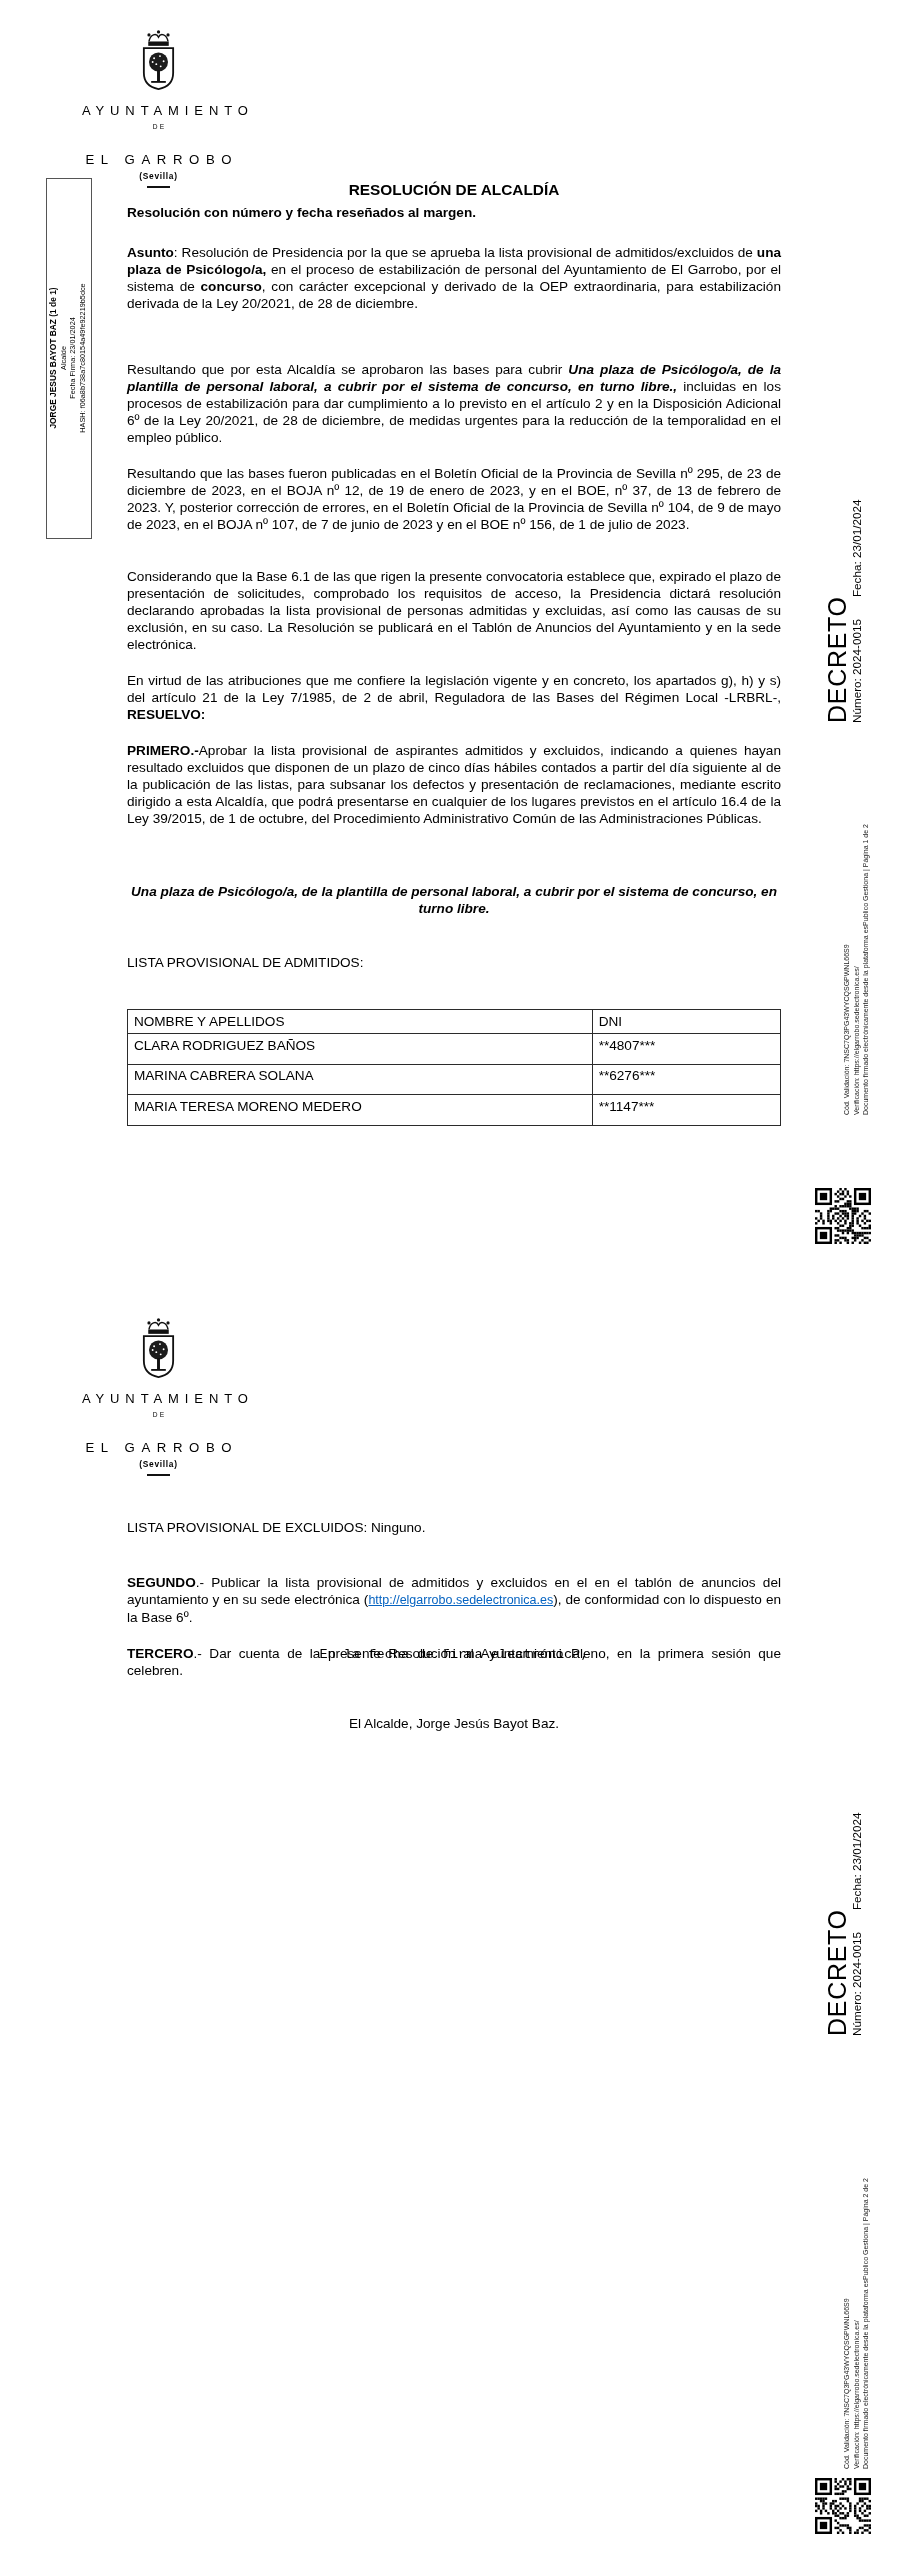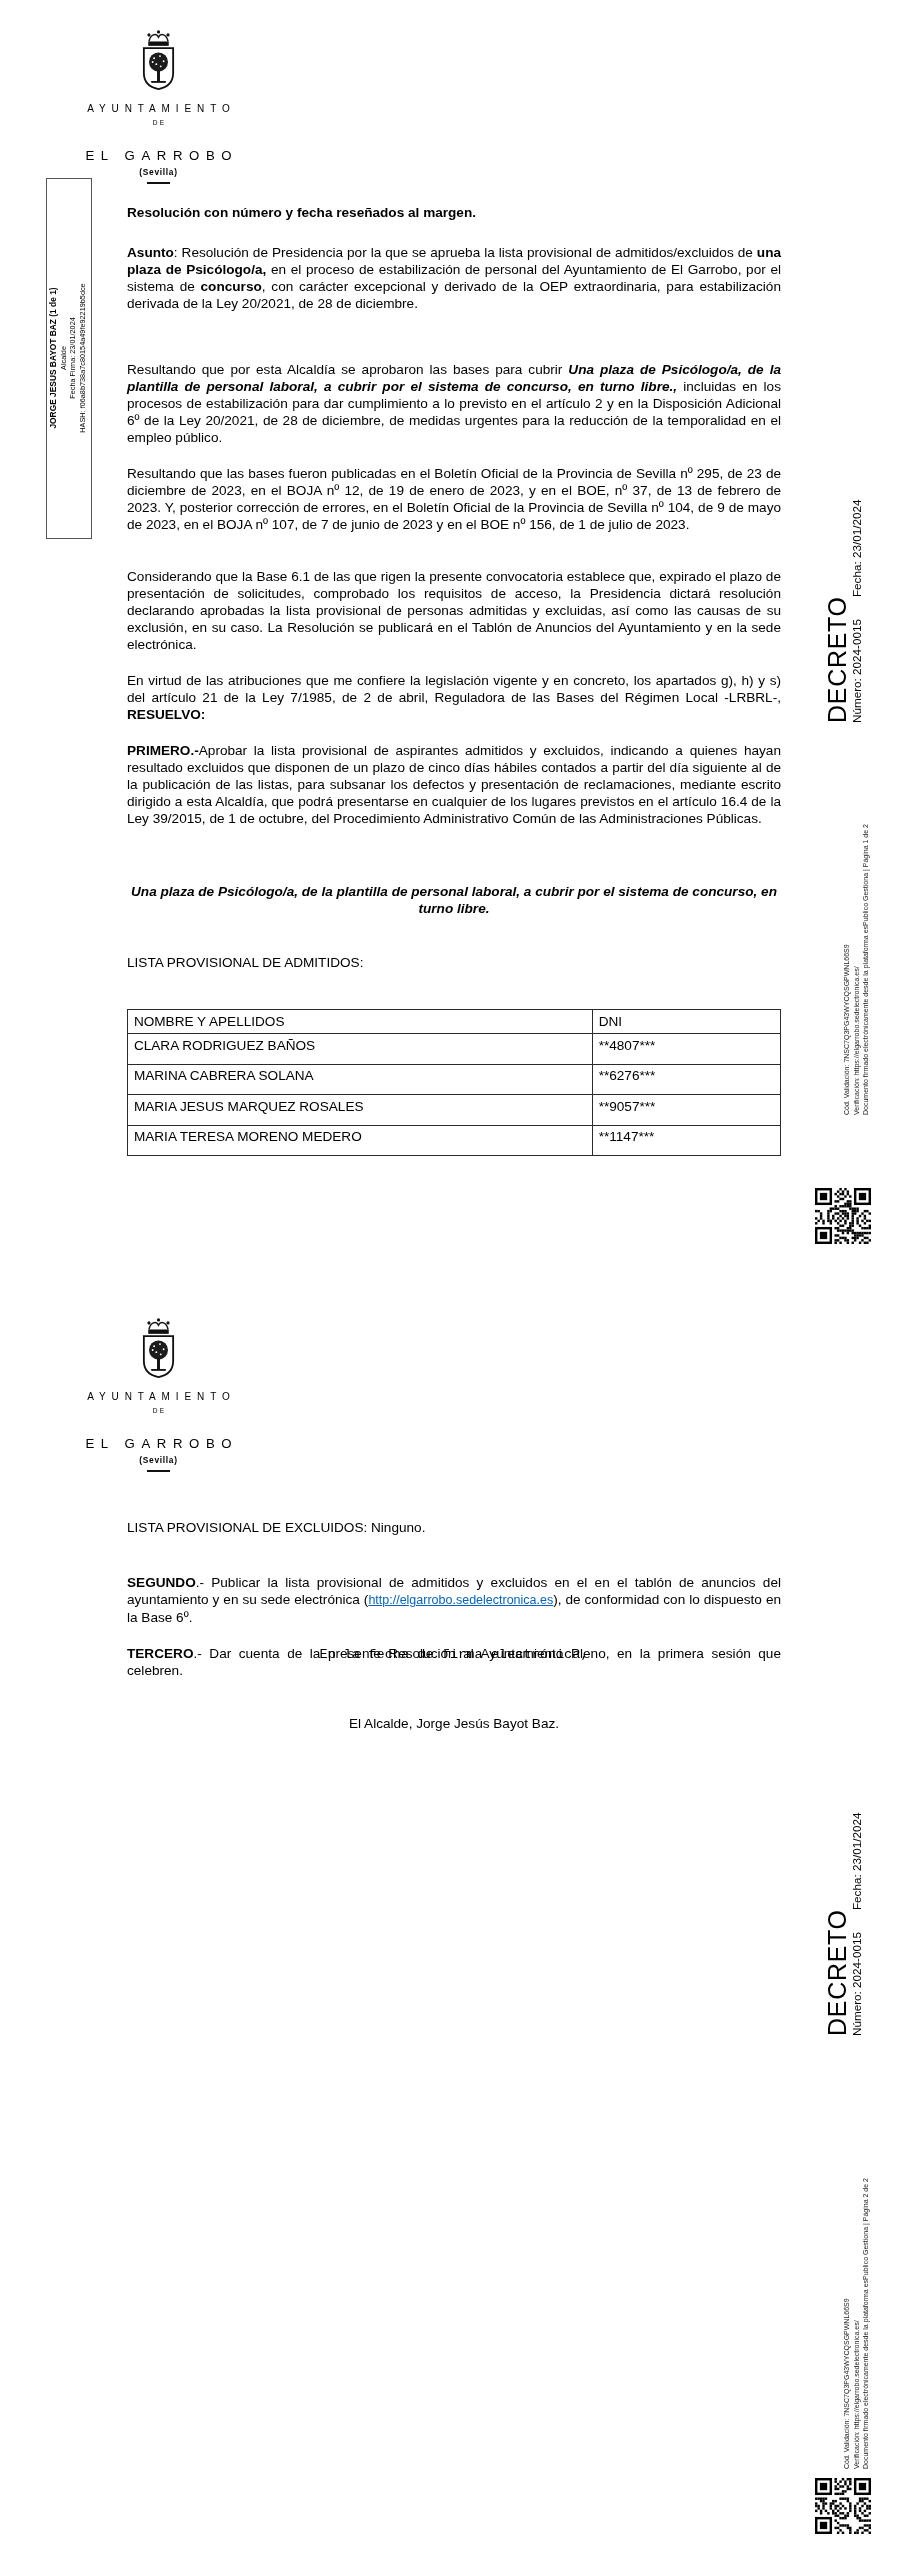--- a/index.html
+++ b/index.html
@@ -9,21 +9,21 @@
   
   .col{left:127px;width:654px;}
   .para{font-size:13.6px;line-height:17px;text-align:justify;}
   .center{text-align:center;}
   .doc-title{font-size:15.4px;font-weight:bold;text-align:center;}
   .note{font-size:13.6px;font-weight:bold;}
   .plaza{font-size:13.6px;font-weight:bold;font-style:italic;line-height:17px;text-align:center;}
   .label-line{font-size:13.6px;}
   
   .logo{width:165px;text-align:center;}
-  .logo .l1{font-size:10px;letter-spacing:5.9px;margin-top:8.8px;text-indent:5.9px;}
+  .logo .l1{font-size:13px;letter-spacing:5.9px;margin-top:8.8px;text-indent:5.9px;}
   .logo .l2{font-size:6.6px;letter-spacing:2.2px;margin-top:5.1px;text-indent:2.2px;}
   .logo .l3{font-size:13.2px;letter-spacing:6.6px;margin-top:22px;text-indent:6.6px;}
   .logo .l4{font-size:8.4px;font-weight:bold;letter-spacing:0.7px;margin-top:4.4px;}
   .logo .rule{width:23.5px;height:1.8px;background:#111;margin:5.1px auto 0 auto;}
   
   table.adm{border-collapse:collapse;width:654px;font-size:13.6px;}
   table.adm th,table.adm td{border:1.5px solid #2b2b2b;text-align:left;padding:2.2px 5.9px;font-weight:normal;}
   table.adm th{height:19px;}
   table.adm td{height:23.5px;vertical-align:top;padding-top:3.7px;}
   
@@ -72,20 +72,21 @@
 
   <div class="abs stampbox">
     <div class="rot stamp">
       <div class="s1">JORGE JESUS BAYOT BAZ (1 de 1)</div>
       <div class="s2">Alcalde</div>
       <div class="s2">Fecha Firma: 23/01/2024</div>
       <div class="s2">HASH: f06a8b738a7c80154a49fe92219b5dce</div>
     </div>
   </div>
 
+  <div class="abs col doc-title" style="top:181px;">RESOLUCIÓN DE ALCALDÍA</div>
   <div class="abs col note" style="top:205px;">Resolución con número y fecha reseñados al margen.</div>
 
   <div class="abs col para" style="top:244px;"><span style="font-weight: bold;">Asunto</span><span>: Resolución de Presidencia por la que se aprueba la lista provisional de admitidos/excluidos de </span><span style="font-weight: bold;">una plaza de Psicólogo/a,</span><span> en el proceso de estabilización de personal del Ayuntamiento de El Garrobo, por el sistema de </span><span style="font-weight: bold;">concurso</span><span>, con carácter excepcional y derivado de la OEP extraordinaria, para estabilización derivada de la Ley 20/2021, de 28 de diciembre.</span></div>
   <div class="abs col para" style="top:361px;"><span>Resultando que por esta Alcaldía se aprobaron las bases para cubrir </span><span style="font-weight: bold; font-style: italic;">Una plaza de Psicólogo/a, de la plantilla de personal laboral, a cubrir por el sistema de concurso, en turno libre.,</span><span> incluidas en los procesos de estabilización para dar cumplimiento a lo previsto en el artículo 2 y en la Disposición Adicional 6º de la Ley 20/2021, de 28 de diciembre, de medidas urgentes para la reducción de la temporalidad en el empleo público.</span></div>
   <div class="abs col para" style="top:465px;"><span>Resultando que las bases fueron publicadas en el Boletín Oficial de la Provincia de Sevilla nº 295, de 23 de diciembre de 2023, en el BOJA nº 12, de 19 de enero de 2023, y en el BOE, nº 37, de 13 de febrero de 2023. Y, posterior corrección de errores, en el Boletín Oficial de la Provincia de Sevilla nº 104, de 9 de mayo de 2023, en el BOJA nº 107, de 7 de junio de 2023 y en el BOE nº 156, de 1 de julio de 2023.</span></div>
   <div class="abs col para" style="top:568px;"><span>Considerando que la Base 6.1 de las que rigen la presente convocatoria establece que, expirado el plazo de presentación de solicitudes, comprobado los requisitos de acceso, la Presidencia dictará resolución declarando aprobadas la lista provisional de personas admitidas y excluidas, así como las causas de su exclusión, en su caso. La Resolución se publicará en el Tablón de Anuncios del Ayuntamiento y en la sede electrónica.</span></div>
   <div class="abs col para" style="top:672px;"><span>En virtud de las atribuciones que me confiere la legislación vigente y en concreto, los apartados g), h) y s) del artículo 21 de la Ley 7/1985, de 2 de abril, Reguladora de las Bases del Régimen Local -LRBRL-, </span><span style="font-weight: bold;">RESUELVO:</span></div>
   <div class="abs col para" style="top:742px;"><span style="font-weight: bold;">PRIMERO.-</span><span>Aprobar la lista provisional de aspirantes admitidos y excluidos, indicando a quienes hayan resultado excluidos que disponen de un plazo de cinco días hábiles contados a partir del día siguiente al de la publicación de las listas, para subsanar los defectos y presentación de reclamaciones, mediante escrito dirigido a esta Alcaldía, que podrá presentarse en cualquier de los lugares previstos en el artículo 16.4 de la Ley 39/2015, de 1 de octubre, del Procedimiento Administrativo Común de las Administraciones Públicas.</span></div>
 
   <div class="abs col plaza" style="top:883px;">Una plaza de Psicólogo/a, de la plantilla de personal laboral, a cubrir por el sistema de concurso, en turno libre.</div>
@@ -99,24 +100,20 @@
         </tr>
       </thead>
       <tbody>
         <tr>
           <td>CLARA RODRIGUEZ BAÑOS</td>
           <td>**4807***</td>
         </tr>
         <tr>
           <td>MARINA CABRERA SOLANA</td>
           <td>**6276***</td>
-        </tr>
-        <tr>
-          <td>MARIA JESUS MARQUEZ ROSALES</td>
-          <td>**9057***</td>
         </tr>
         <tr>
           <td>MARIA TERESA MORENO MEDERO</td>
           <td>**1147***</td>
         </tr>
       </tbody>
     </table>
 
   <div class="rot decreto" style="left:825px;top:723px;">
     <div class="big">DECRETO</div>

